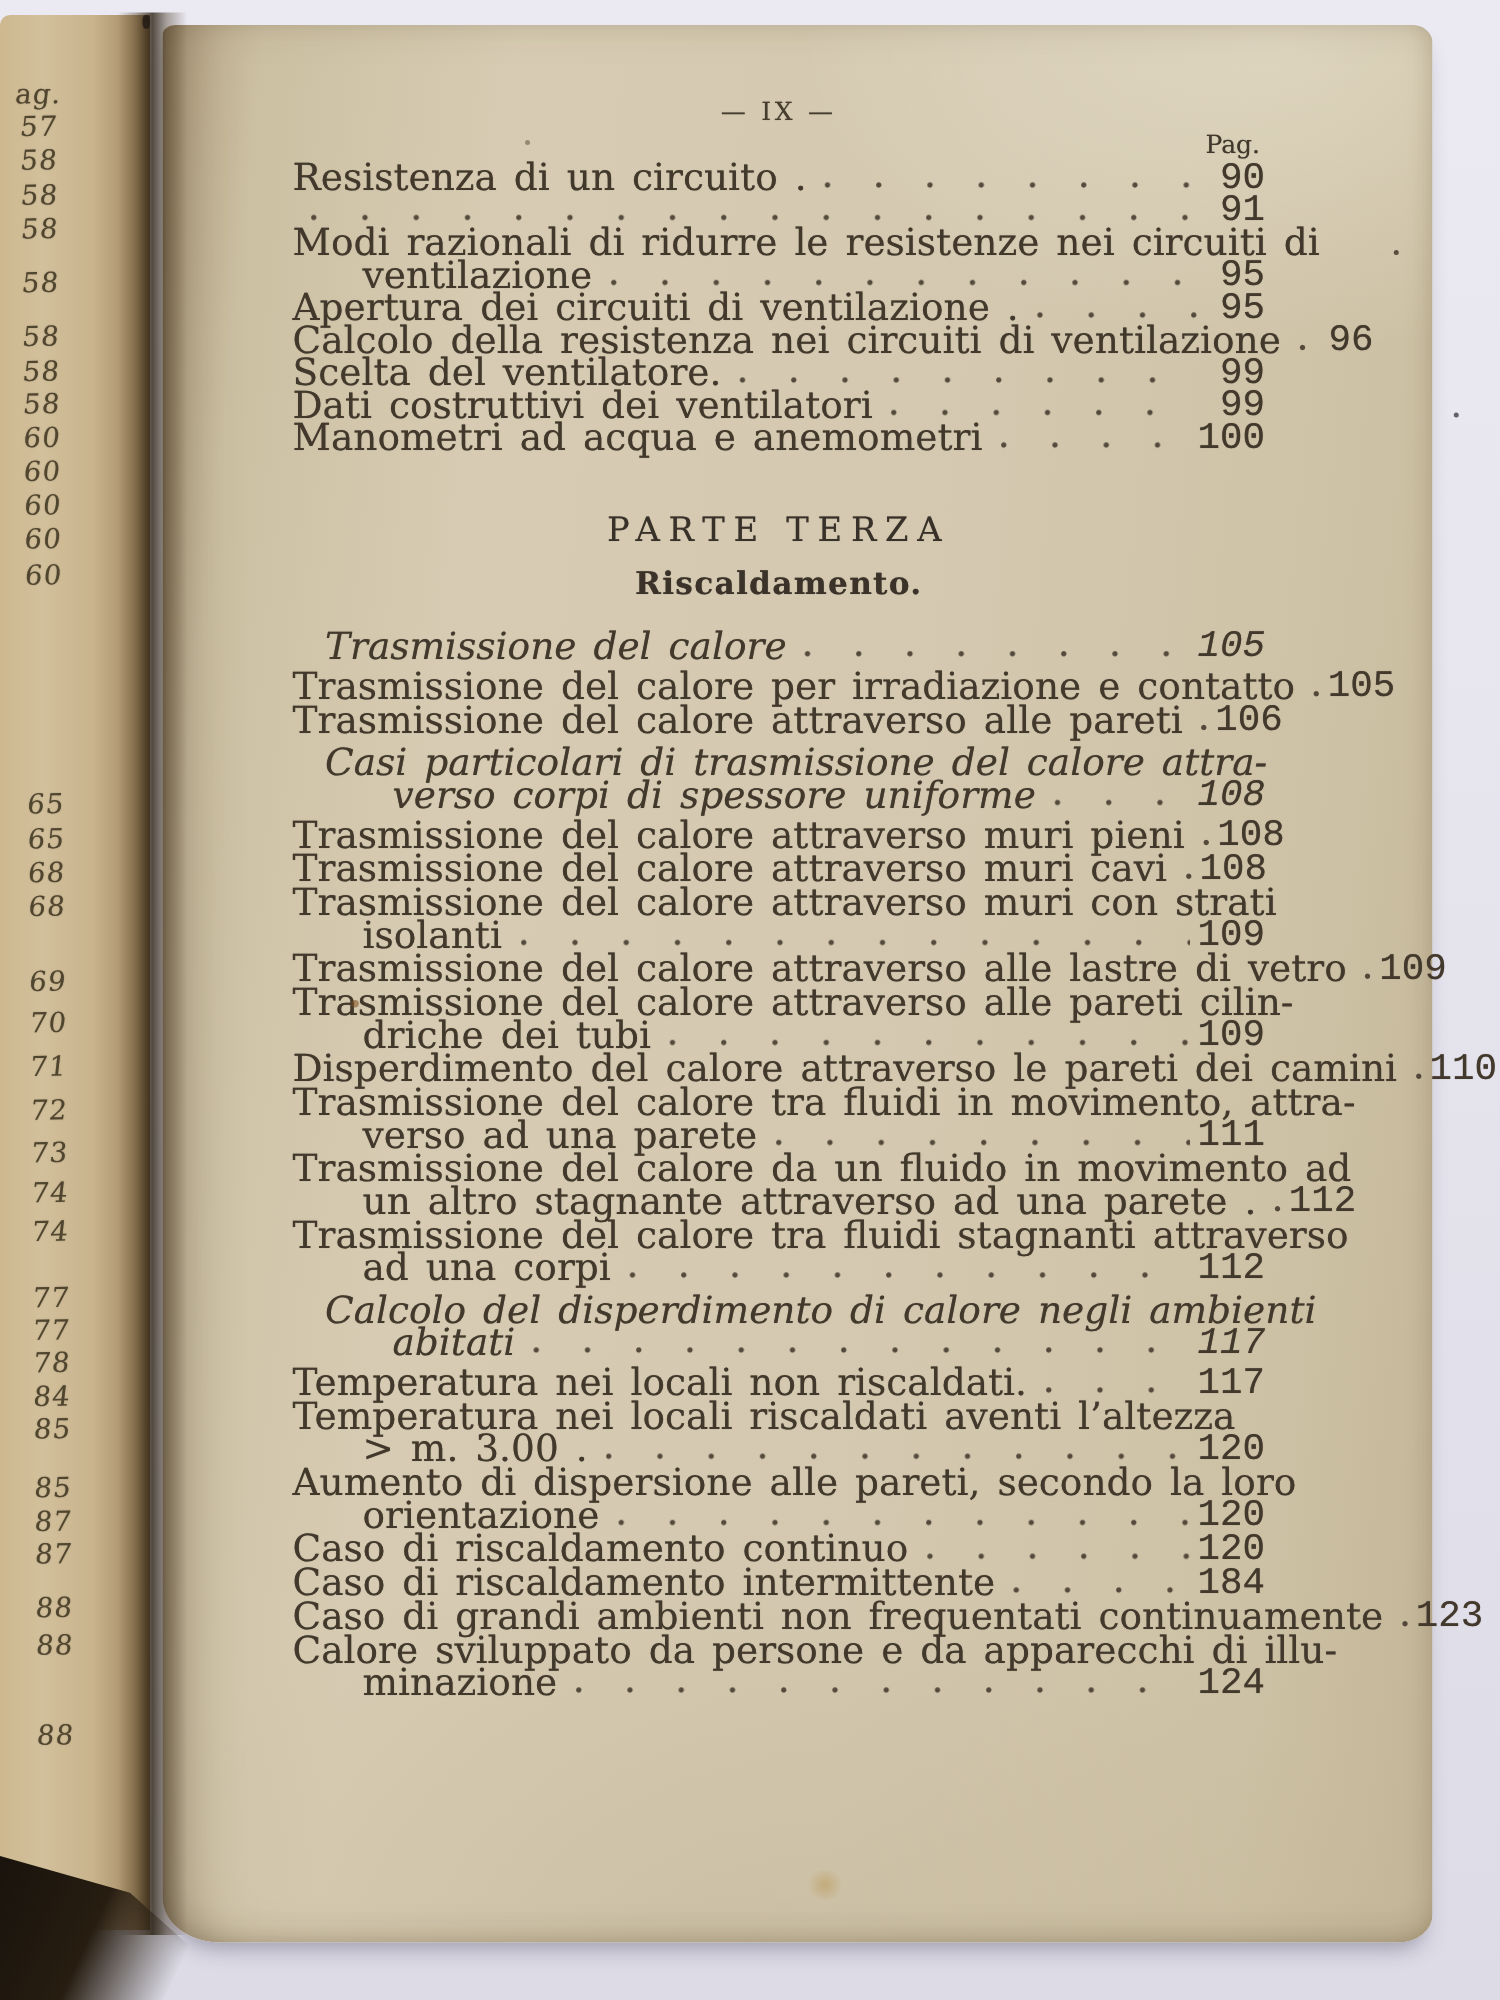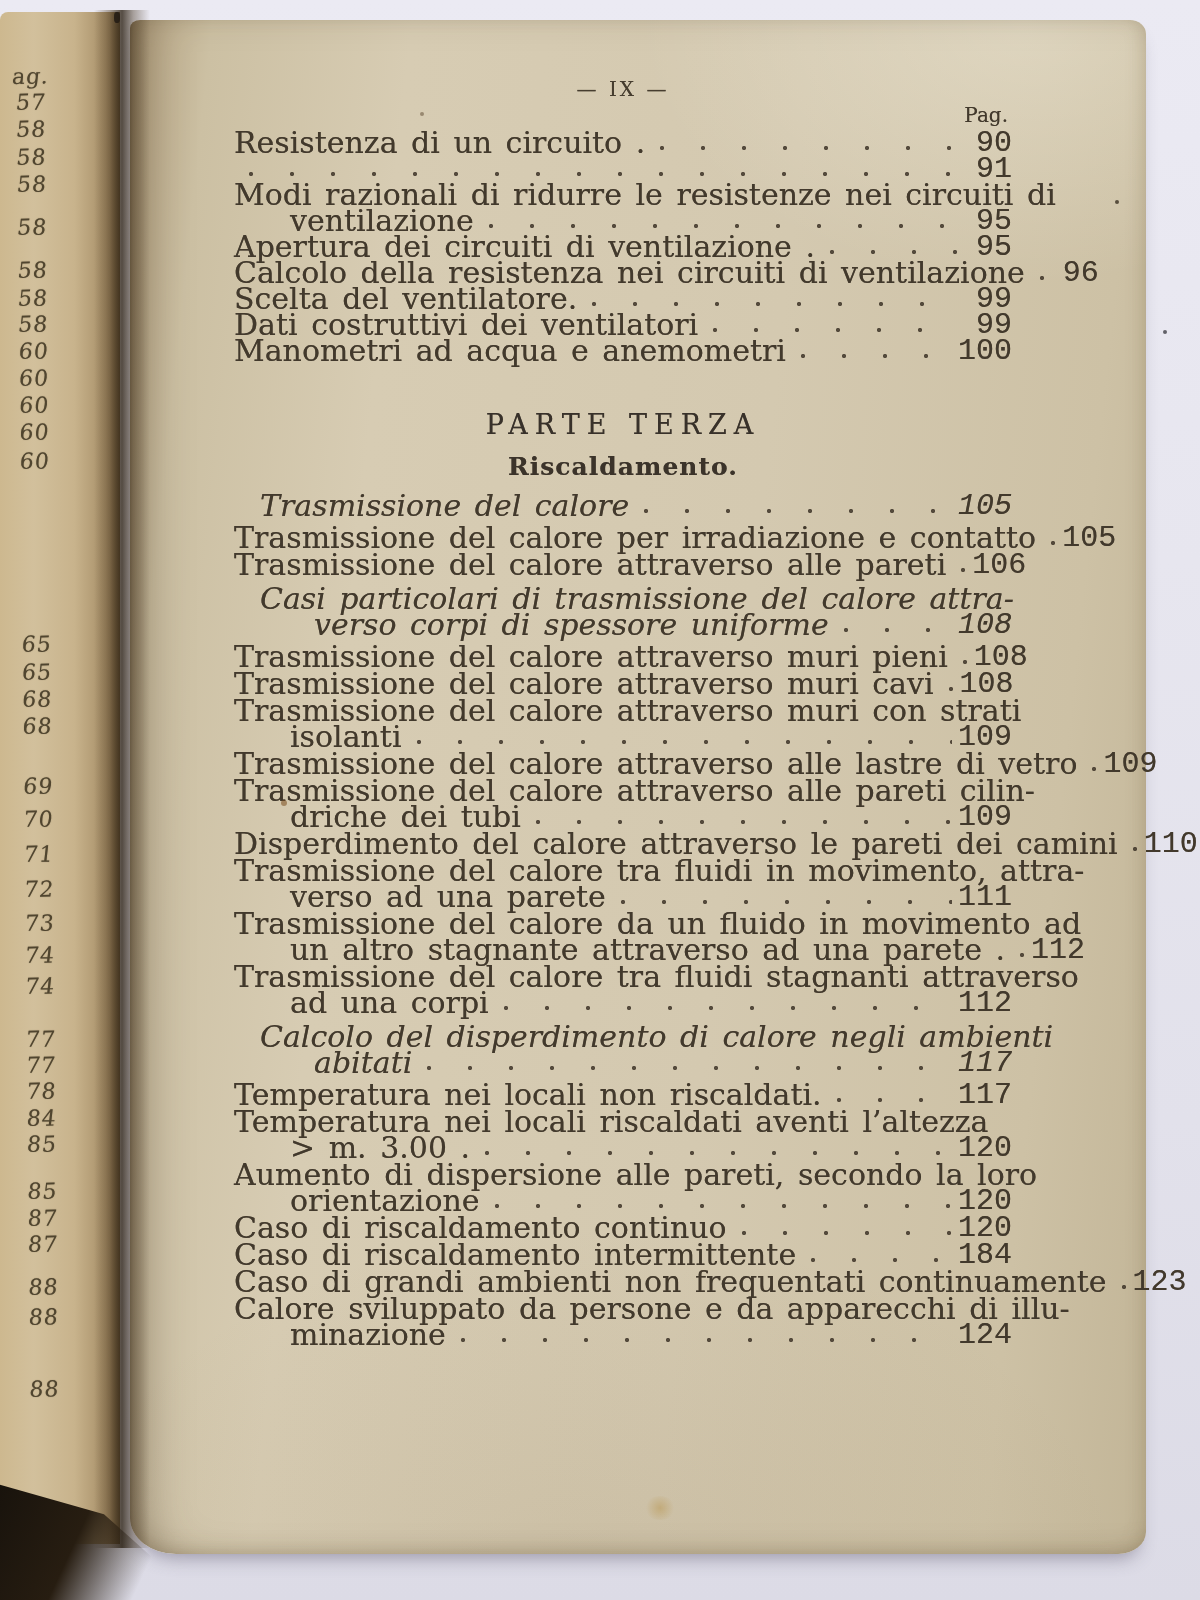--- a/index.html
+++ b/index.html
@@ -58,21 +58,21 @@
   .toc-text{flex:0 0 auto;}
   .leader{flex:1 1 auto;min-width:6px;height:26px;margin:0 6px 0 14px;
     background-image:radial-gradient(circle at 3px 18px, rgba(62,52,40,.85) 1.7px, rgba(62,52,40,0) 2.5px);
     background-size:41px 26px;background-repeat:repeat-x;}
   .toc-page{flex:0 0 48px;text-align:right;word-spacing:0;font-family:Liberation Mono, monospace;}
 
   .part-title{margin-top:46px;text-align:center;font-size:27px;line-height:30px;
     letter-spacing:7px;color:#38312a;}
   .part-subtitle{margin-top:13px;text-align:center;font-size:25px;line-height:28px;
     font-weight:bold;letter-spacing:1px;color:#3b332a;}
-  .toc.heating{margin-top:12px;}
+  .toc.heating{margin-top:24px;}
 
   
   .corner-shadow{position:absolute;left:0;top:1466px;width:200px;height:134px;z-index:5;
     background:linear-gradient(115deg,#17120c 0%,#271d11 42%,rgba(38,28,16,0) 74%);
     clip-path:polygon(0 14%,52% 36%,100% 100%,0 100%);}
   .stain{position:absolute;z-index:6;border-radius:50%;}
   .stain.yellow{left:644px;top:1496px;width:32px;height:24px;
     background:radial-gradient(circle,rgba(178,136,52,.38),rgba(178,136,52,0) 70%);}
   .speck{position:absolute;z-index:6;border-radius:50%;}
   .speck.s1{left:281px;top:800px;width:6px;height:6px;background:rgba(122,77,30,.55);}

